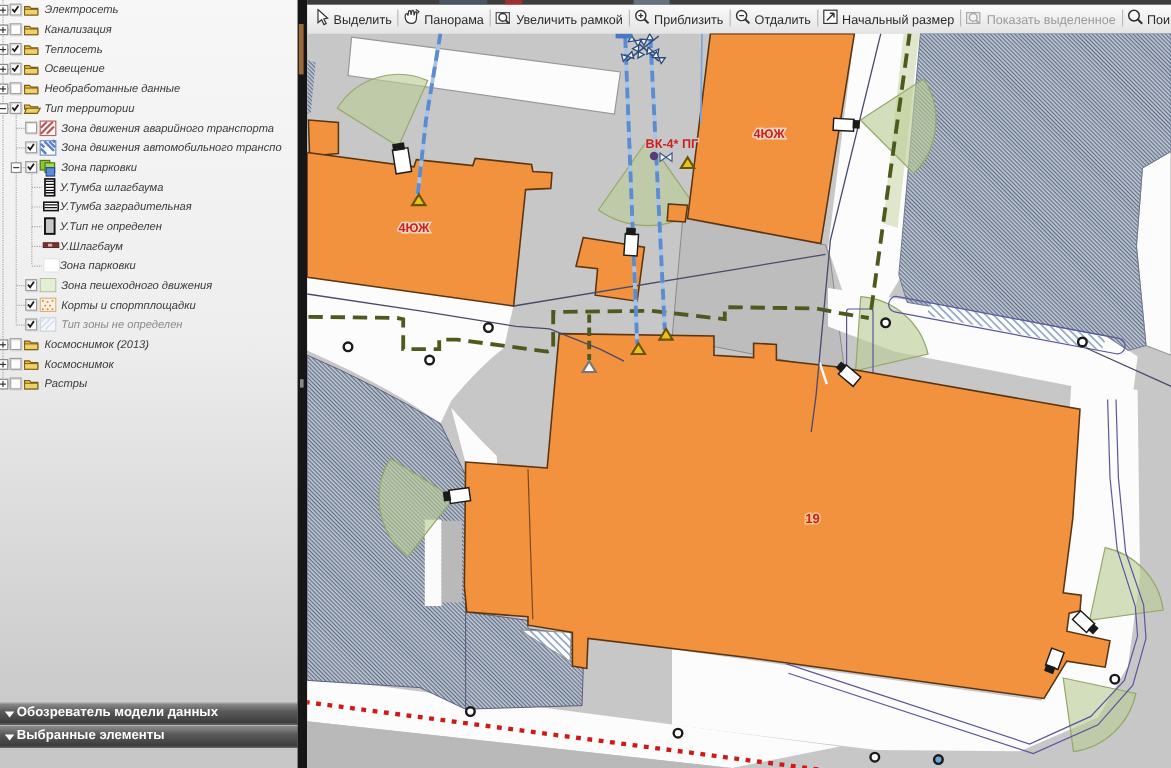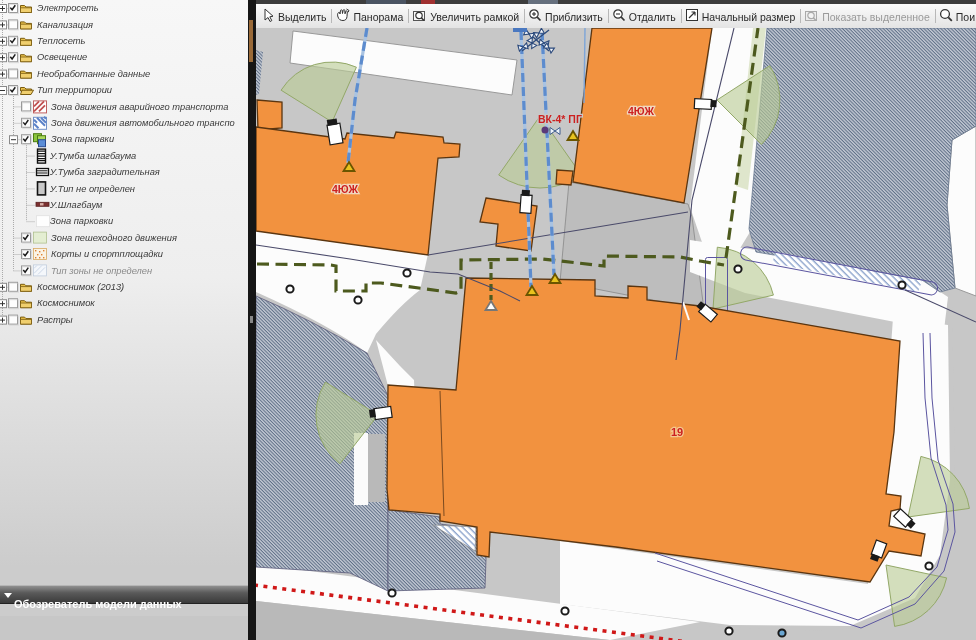--- a/index.html
+++ b/index.html
@@ -8,21 +8,21 @@
 #splitter .dot { position:absolute; left:2px; top:316px; width:3px; height:7px; background:#888; }
 #mapwrap { position:absolute; left:256px; top:0; width:720px; height:640px; }
 #tstrip { position:absolute; left:0; top:0; width:720px; height:4px; background:#3d3d3d; }
 #toolbar { position:absolute; left:0; top:4px; width:720px; height:40px; background:linear-gradient(#fbfbfb,#e4e4e4 60%,#d2d2d2); border-bottom:1px solid #9a9a9a; white-space:nowrap; padding:3px 16px 0 4px; }
 .tb { display:inline-block; font-size:10.5px; color:#2a2a2a; padding:0 4px 0 2px; }
 .tb .tbt { margin-left:3px; }
 .tb.dis { color:#9a9a9a; }
 .sep { display:inline-block; width:1px; height:14px; background:#b8b8b8; vertical-align:-2px; margin:0 1px; }
 #map { position:absolute; left:0; top:28px; }
 #accord { position:absolute; left:0; top:585px; width:248px; }
-.abar { height:19px; background:linear-gradient(#8f8f8f,#5a5a5a 40%,#3a3a3a); border-top:1px solid #b5b5b5; border-bottom:1px solid #222; color:#fff; font-size:11px; font-weight:bold; padding:12px 0 0 14px; position:relative; }
+.abar { height:19px; background:linear-gradient(#8f8f8f,#5a5a5a 40%,#3a3a3a); border-top:1px solid #b5b5b5; border-bottom:1px solid #222; color:#fff; font-size:11px; font-weight:bold; padding:2px 0 0 14px; position:relative; }
 .abar:before { content:""; position:absolute; left:4px; top:7px; border-left:4px solid transparent; border-right:4px solid transparent; border-top:5px solid #fff; }
 </style></head>
 <body>
 <div id="panel">
 <svg width="248" height="584" viewBox="0 0 248 584" font-family="Liberation Sans, sans-serif">
 <g stroke="#aaa" stroke-width="1" stroke-dasharray="1,1">
 <line x1="2.5" y1="0" x2="2.5" y2="325"></line>
 <line x1="13.5" y1="96.0" x2="13.5" y2="270.4"></line>
 <line x1="26.5" y1="145.2" x2="26.5" y2="221.2"></line>
 </g>
@@ -193,20 +193,21 @@
       <rect x="8.5" y="315.1" width="9" height="9" fill="none" stroke="#c8c8c8" stroke-width="1" transform="translate(1,1)" opacity="0.5"></rect>
 <g transform="translate(20,314.59999999999997)">
         <path d="M0.5,2.5 L4.5,2.5 L6,4 L11.5,4 L11.5,9.5 L0.5,9.5 z" fill="#e8c04a" stroke="#7a5c10" stroke-width="1"></path>
         <path d="M0.5,4.8 L11.5,4.8 L11.5,9.5 L0.5,9.5 z" fill="#f0cf6e" stroke="#7a5c10" stroke-width="0.8"></path>
       </g>
 <text x="37" y="322.8" font-size="9.3" fill="#3a3a3a">Растры</text>
 </svg>
 </div>
 <div id="accord">
   <div class="abar">Обозреватель модели данных</div>
+  <div class="abar">Выбранные элементы</div>
 </div>
 <div id="splitter">
     <div class="thumb"></div>
     <div class="dot"></div>
   </div>
 <div id="mapwrap">
 <div id="tstrip">
       <span style="position:absolute;left:165px;top:0;width:14px;height:4px;background:#a03030"></span>
       <span style="position:absolute;left:272px;top:0;width:30px;height:4px;background:#66707e"></span>
       <span style="position:absolute;left:110px;top:0;width:40px;height:4px;background:#4a5462"></span>

